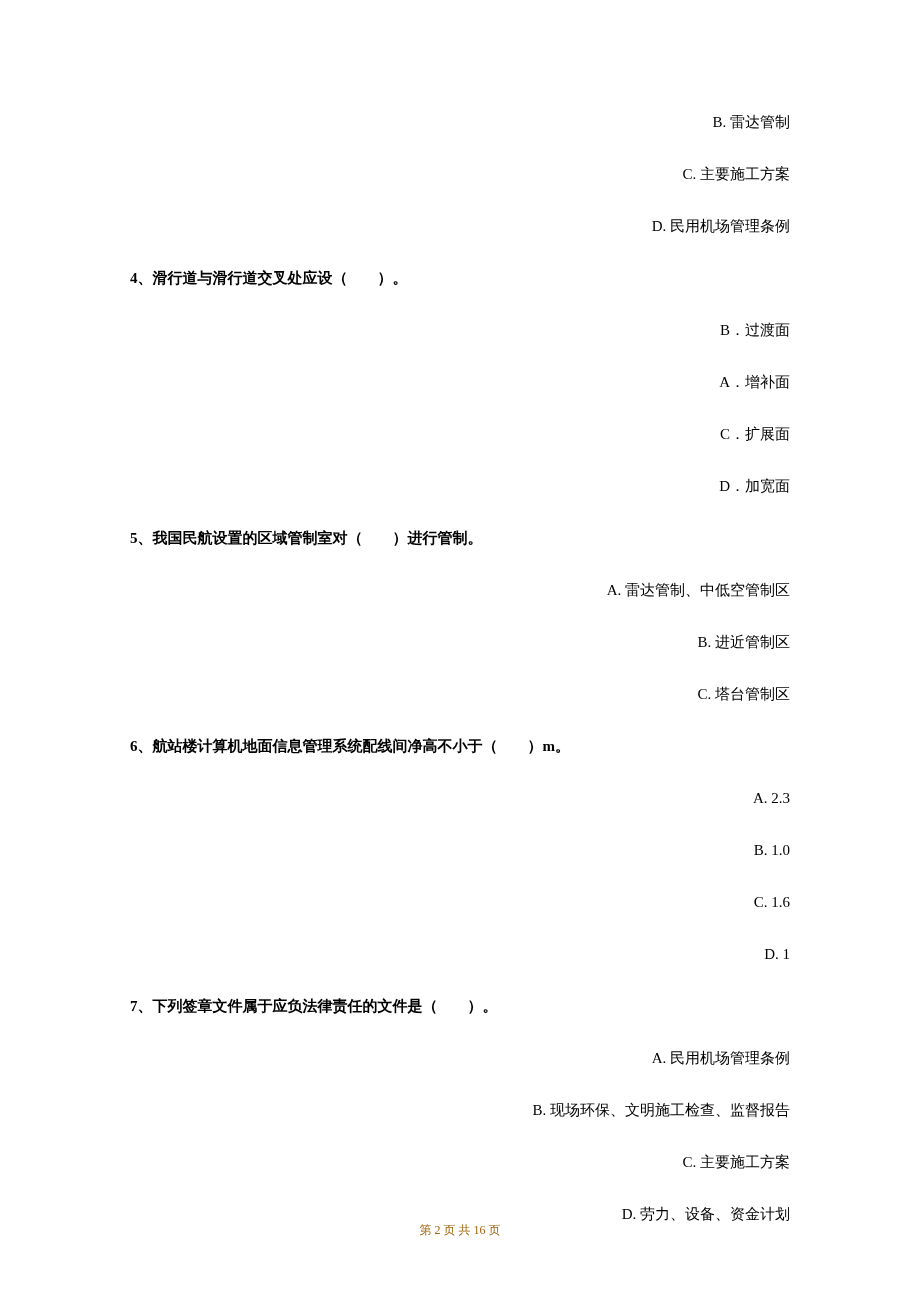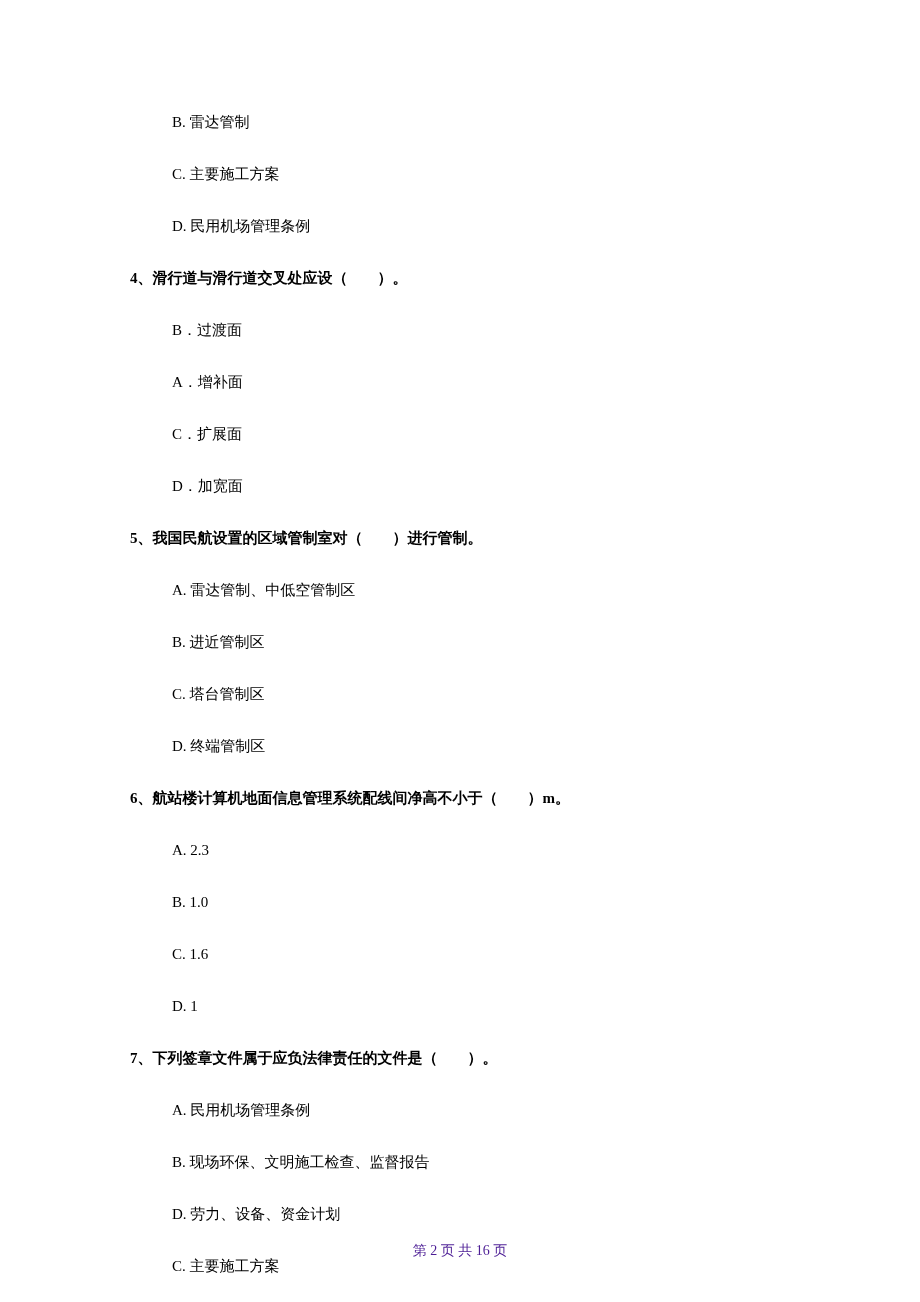--- a/index.html
+++ b/index.html
@@ -15,33 +15,34 @@
       line-height: 1.6;
     }
     .page-content {
       padding: 110px 130px 0 130px;
     }
     .option-group {
       margin-left: 42px;
     }
     .option {
       margin-bottom: 28px;
+      text-align: right;
     }
     .question {
       margin-bottom: 28px;
       margin-top: 2px;
       font-weight: bold;
     }
     .footer {
       position: absolute;
-      bottom: 40px;
+      bottom: 62px;
       width: 100%;
       text-align: center;
-      font-size: 14px;
-      color: #4c1d95;
+      font-size: 12px;
+      color: #a16207;
       font-family: "SimSun", "宋体", serif;
     }
   </style>
 </head>
 <body>
 
 <div class="page-content">
 
   <div class="option-group">
     <div class="option">B.  雷达管制</div>
@@ -55,34 +56,33 @@
     <div class="option">A．增补面</div>
     <div class="option">C．扩展面</div>
     <div class="option">D．加宽面</div>
   </div>
 
   <div class="question">5、我国民航设置的区域管制室对（　　）进行管制。</div>
   <div class="option-group">
     <div class="option">A.  雷达管制、中低空管制区</div>
     <div class="option">B.  进近管制区</div>
     <div class="option">C.  塔台管制区</div>
-    <div class="option">D.  终端管制区</div>
   </div>
 
   <div class="question">6、航站楼计算机地面信息管理系统配线间净高不小于（　　）m。</div>
   <div class="option-group">
     <div class="option">A.  2.3</div>
     <div class="option">B.  1.0</div>
     <div class="option">C.  1.6</div>
     <div class="option">D.  1</div>
   </div>
 
   <div class="question">7、下列签章文件属于应负法律责任的文件是（　　）。</div>
   <div class="option-group">
     <div class="option">A.  民用机场管理条例</div>
     <div class="option">B.  现场环保、文明施工检查、监督报告</div>
+    <div class="option">C.  主要施工方案</div>
     <div class="option">D.  劳力、设备、资金计划</div>
-    <div class="option">C.  主要施工方案</div>
   </div>
 
 </div>
 
 <div class="footer">第 2 页 共 16 页</div>
 
 </body></html>

